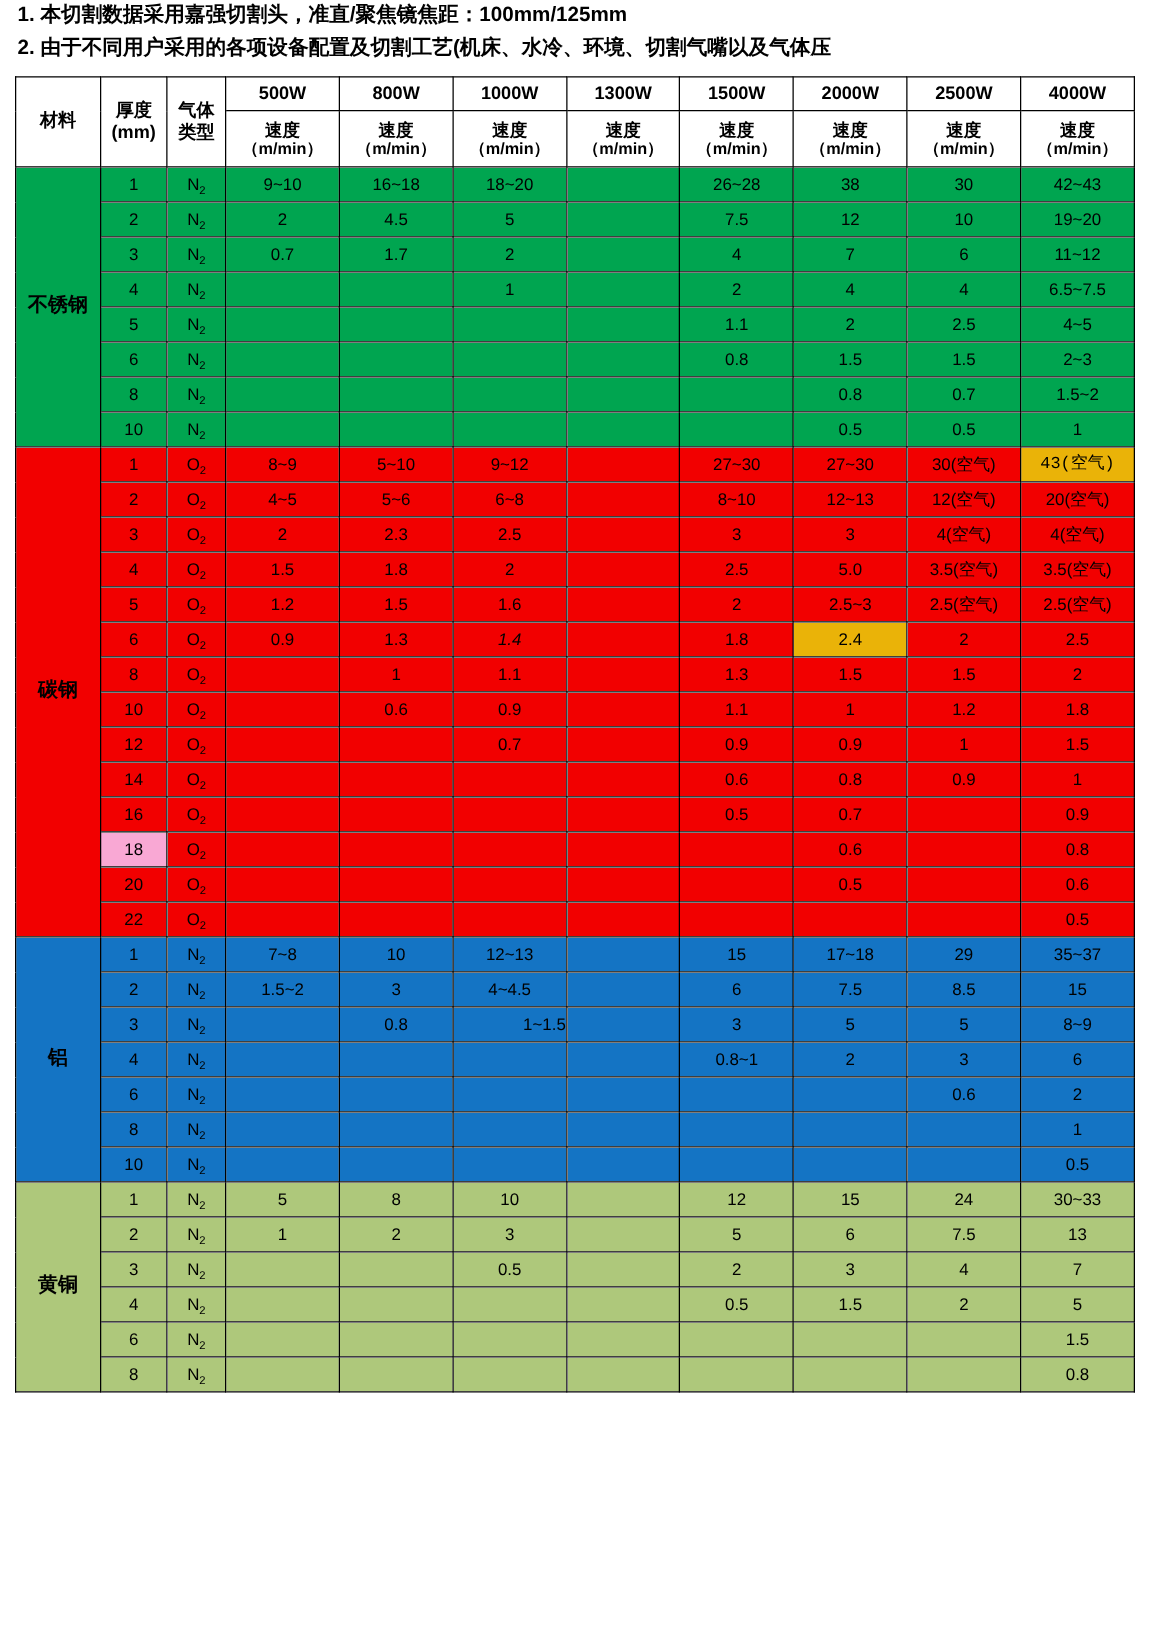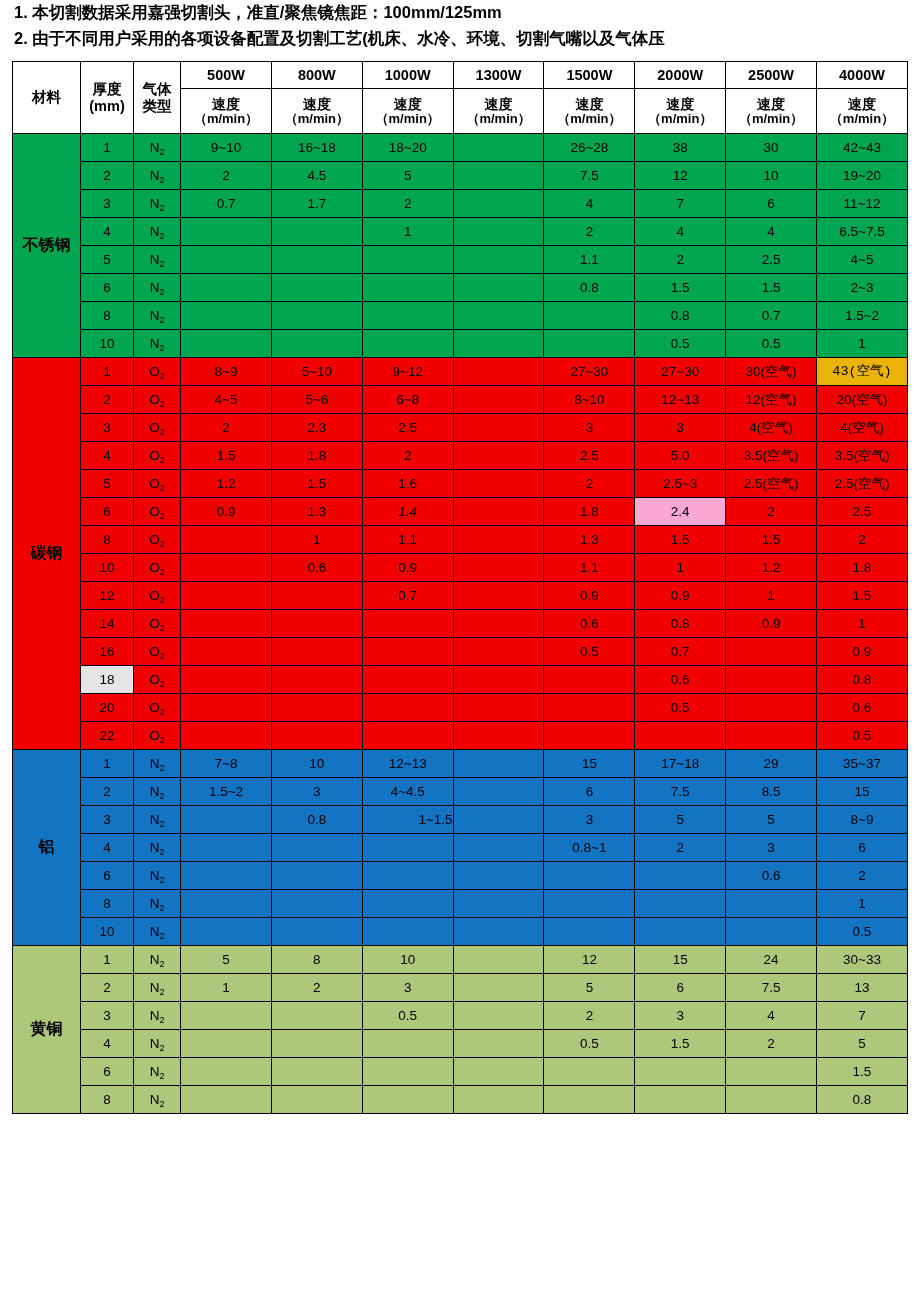--- a/index.html
+++ b/index.html
@@ -341,21 +341,21 @@
           <td class="val" style="background: rgb(242, 0, 0);">2.5(空气)</td>
         </tr>
         <tr class="blk-carbon" style="--blk: #f20000;">
           <td class="thick" style="background: rgb(242, 0, 0);">6</td>
           <td class="gas" style="background: rgb(242, 0, 0);">O<sub>2</sub></td>
           <td class="val" style="background: rgb(242, 0, 0);">0.9</td>
           <td class="val" style="background: rgb(242, 0, 0);">1.3</td>
           <td class="val" style="background: rgb(242, 0, 0); font-style: italic;">1.4</td>
           <td class="val" style="background: rgb(242, 0, 0);"></td>
           <td class="val" style="background: rgb(242, 0, 0);">1.8</td>
-          <td class="val" style="background: #f9a8d4;">2.4</td>
+          <td class="val" style="background: #eab308;">2.4</td>
           <td class="val" style="background: rgb(242, 0, 0);">2</td>
           <td class="val" style="background: rgb(242, 0, 0);">2.5</td>
         </tr>
         <tr class="blk-carbon" style="--blk: #f20000;">
           <td class="thick" style="background: rgb(242, 0, 0);">8</td>
           <td class="gas" style="background: rgb(242, 0, 0);">O<sub>2</sub></td>
           <td class="val" style="background: rgb(242, 0, 0);"></td>
           <td class="val" style="background: rgb(242, 0, 0);">1</td>
           <td class="val" style="background: rgb(242, 0, 0);">1.1</td>
           <td class="val" style="background: rgb(242, 0, 0);"></td>
@@ -406,21 +406,21 @@
           <td class="val" style="background: rgb(242, 0, 0);"></td>
           <td class="val" style="background: rgb(242, 0, 0);"></td>
           <td class="val" style="background: rgb(242, 0, 0);"></td>
           <td class="val" style="background: rgb(242, 0, 0);"></td>
           <td class="val" style="background: rgb(242, 0, 0);">0.5</td>
           <td class="val" style="background: rgb(242, 0, 0);">0.7</td>
           <td class="val" style="background: rgb(242, 0, 0);"></td>
           <td class="val" style="background: rgb(242, 0, 0);">0.9</td>
         </tr>
         <tr class="blk-carbon" style="--blk: #f20000;">
-          <td class="thick" style="background: #e5e5e5;">18</td>
+          <td class="thick" style="background: #f9a8d4;">18</td>
           <td class="gas" style="background: rgb(242, 0, 0);">O<sub>2</sub></td>
           <td class="val" style="background: rgb(242, 0, 0);"></td>
           <td class="val" style="background: rgb(242, 0, 0);"></td>
           <td class="val" style="background: rgb(242, 0, 0);"></td>
           <td class="val" style="background: rgb(242, 0, 0);"></td>
           <td class="val" style="background: rgb(242, 0, 0);"></td>
           <td class="val" style="background: rgb(242, 0, 0);">0.6</td>
           <td class="val" style="background: rgb(242, 0, 0);"></td>
           <td class="val" style="background: rgb(242, 0, 0);">0.8</td>
         </tr>

